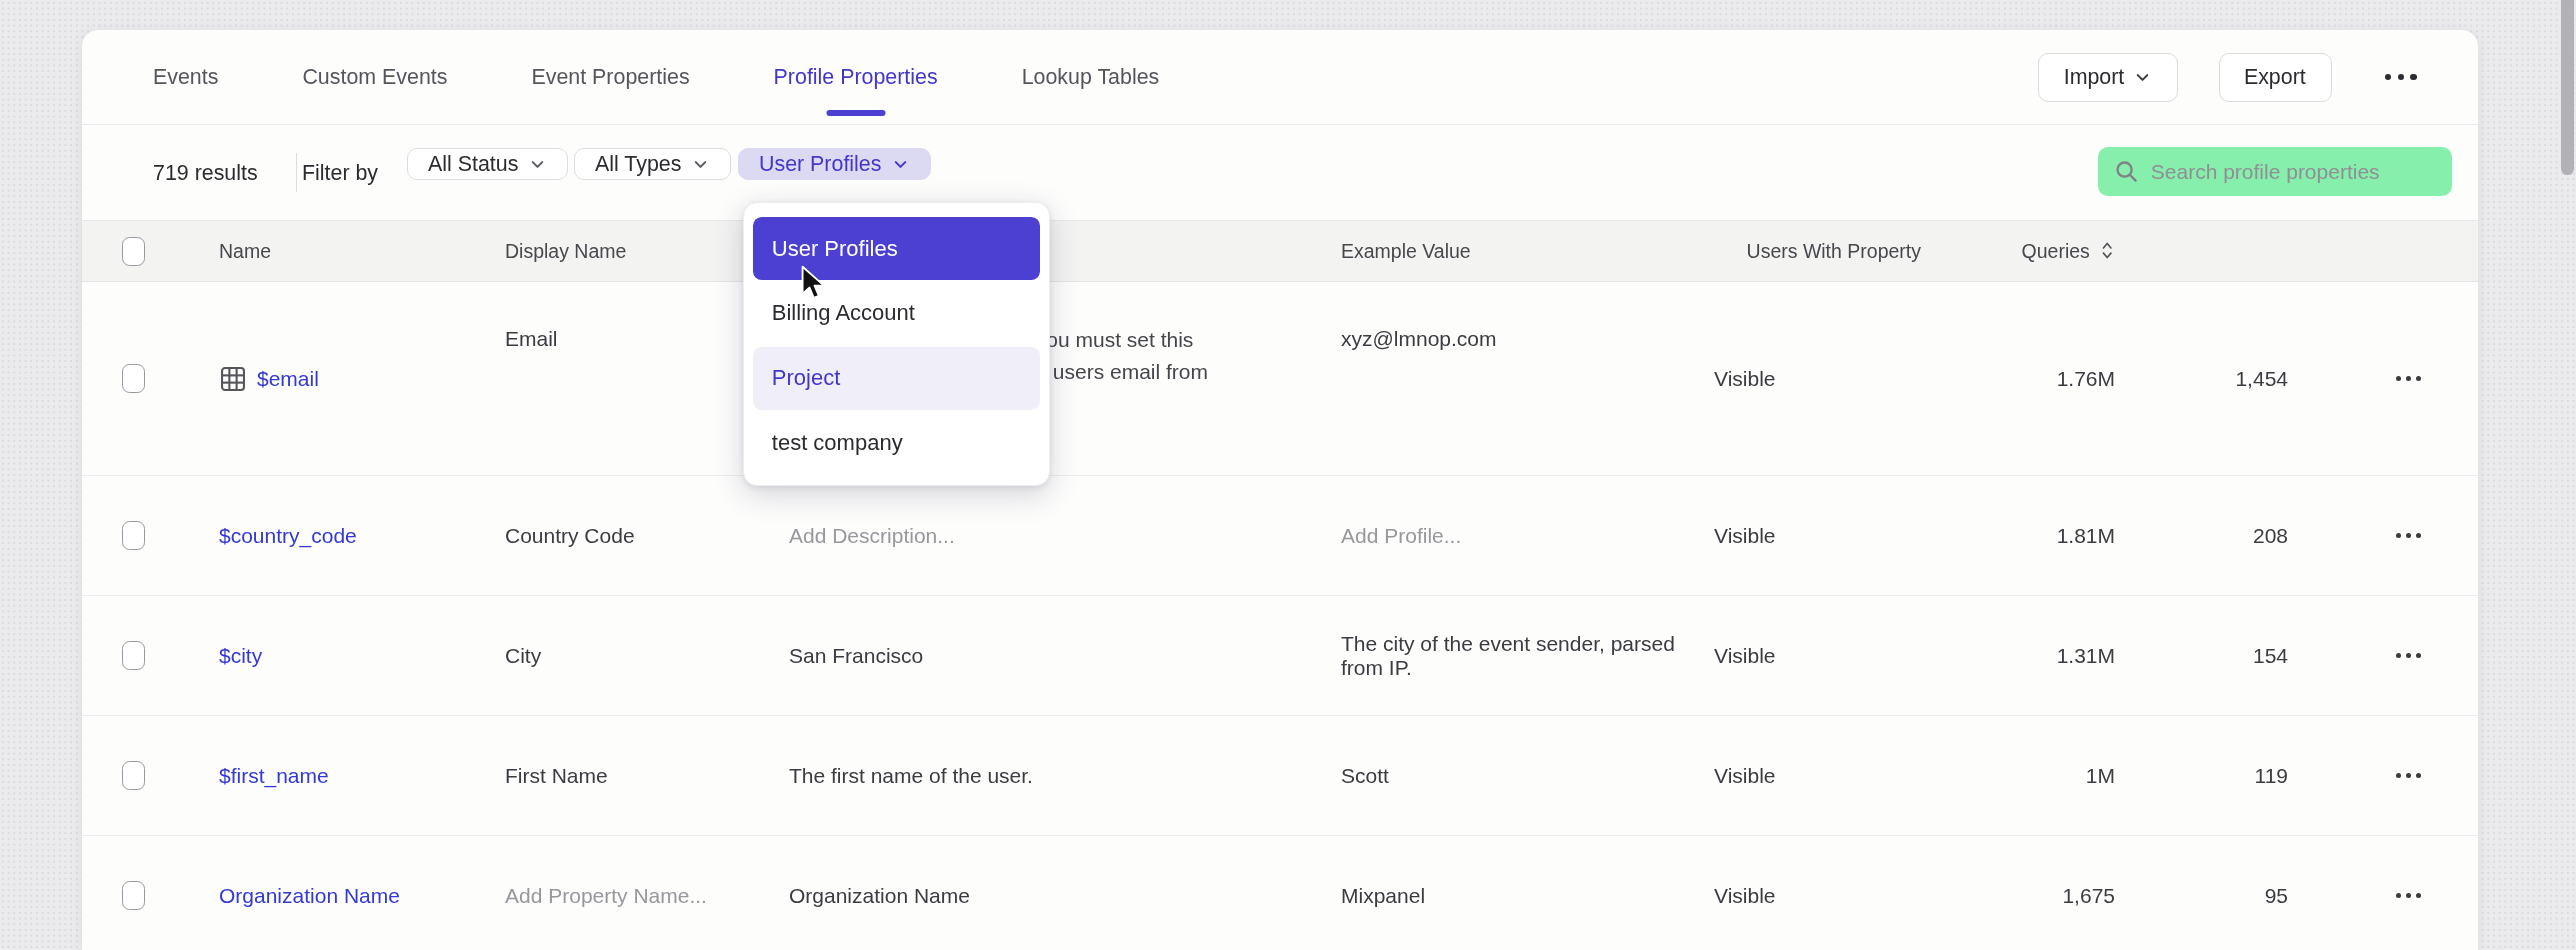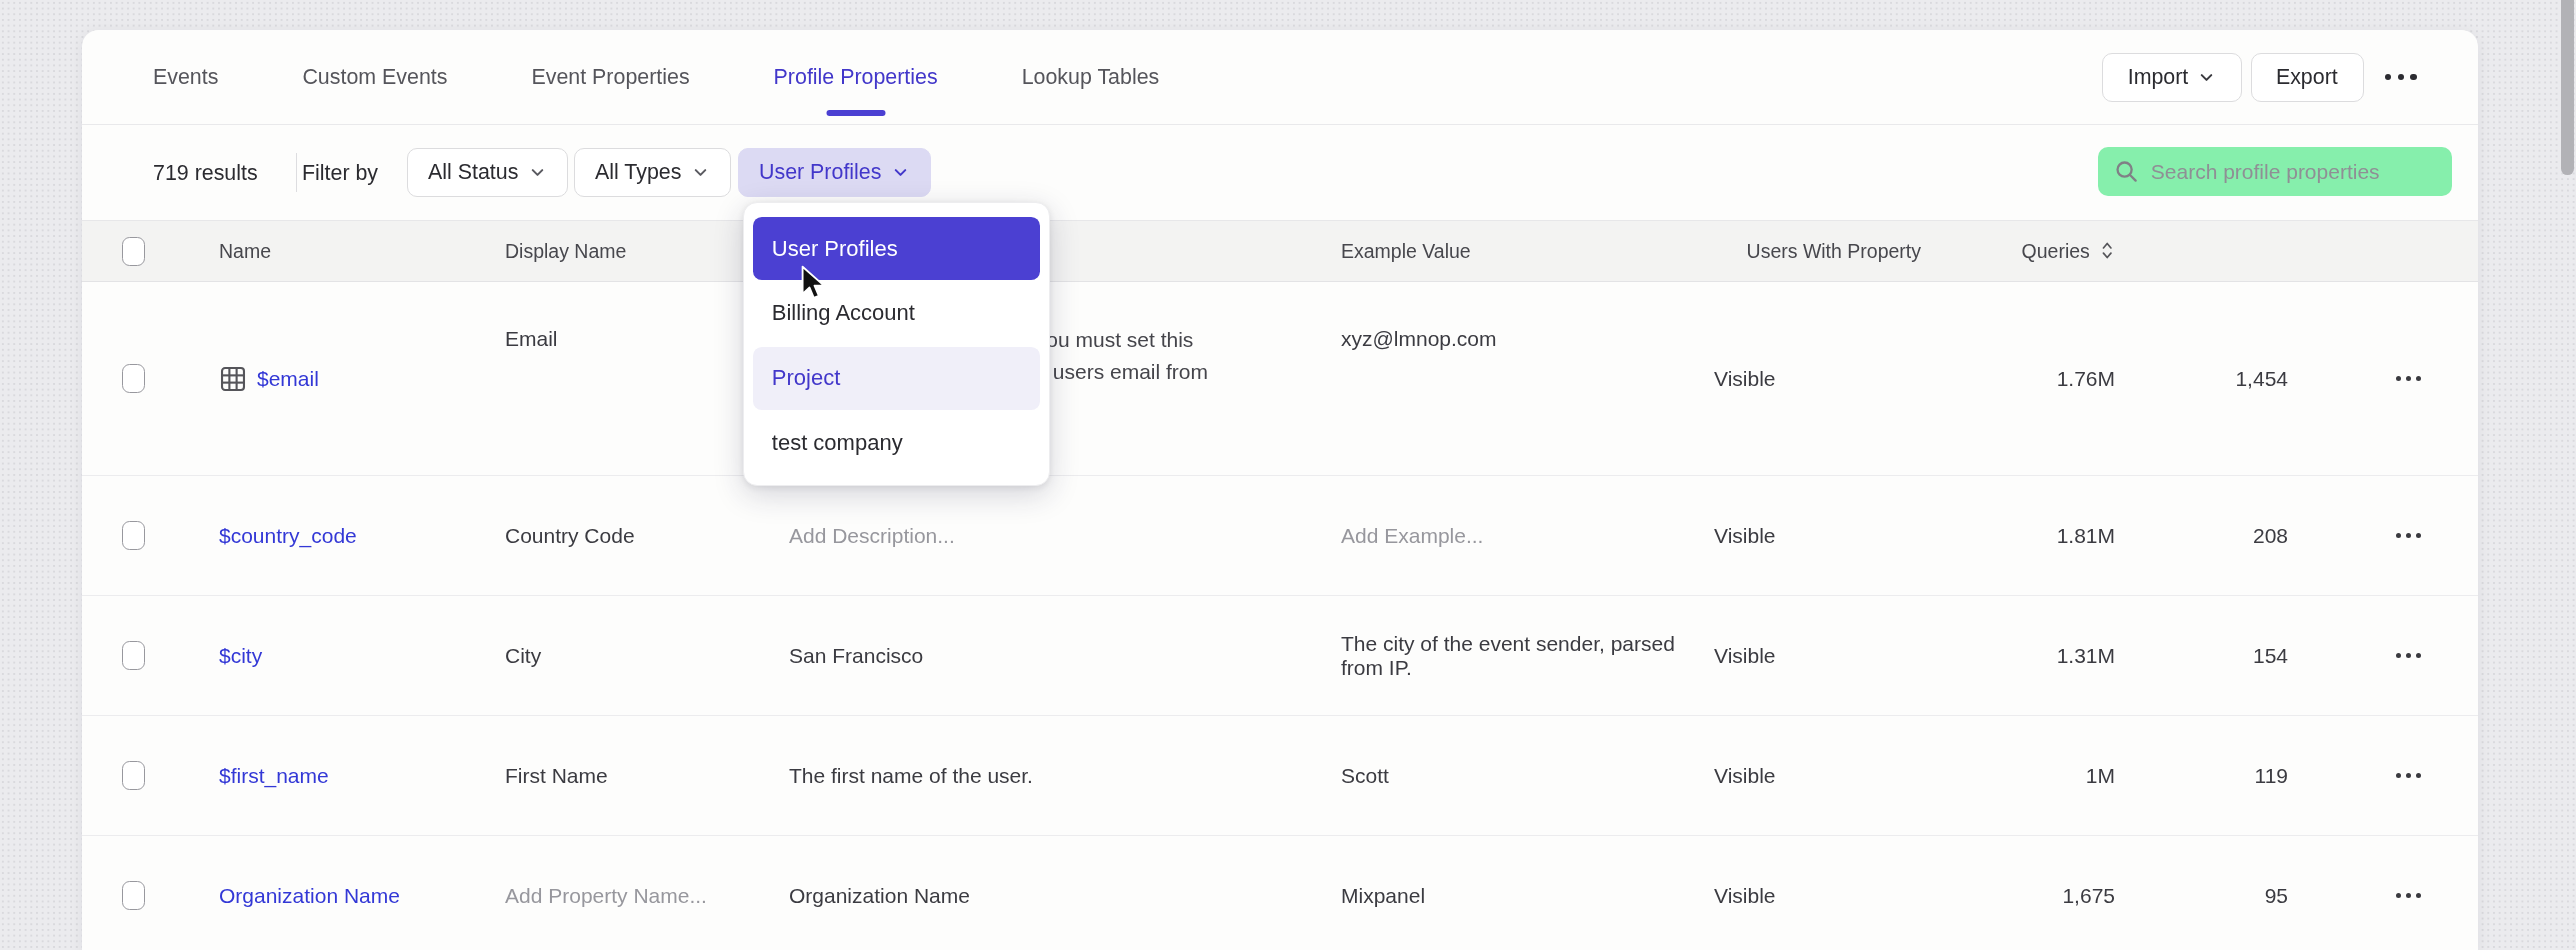--- a/index.html
+++ b/index.html
@@ -17,39 +17,39 @@
     background:#fdfdfc; border-radius:16.4px 16.4px 0 0;
     box-shadow:0 2.5px 15px rgba(30,30,50,.06);
   }
 
   
   .tabs-row { position:absolute; left:0; top:0; width:100%; height:95px; border-bottom:1.3px solid #e9e9eb; }
   .tabs { position:absolute; left:71px; top:0; height:100%; display:flex; align-items:center; gap:84px; }
   .tab { font-size:21.4px; color:#55555b; cursor:pointer; position:relative; white-space:nowrap; }
   .tab.active { color:#4237ca; font-weight:400; }
   .tab-underline { position:absolute; left:50%; transform:translateX(-50%); bottom:-26.5px; width:59px; height:6.3px; border-radius:3.8px; background:#4b40d2; }
-  .top-actions { position:absolute; right:40px; top:0; height:100%; display:flex; align-items:center; }
+  .top-actions { position:absolute; right:40px; top:0; height:100%; display:flex; align-items:center;gap:32px; }
   .btn {
     height:49px; display:flex; align-items:center; gap:8.8px; padding:0 25px;
     background:#fff; border:1.3px solid #dcdcde; border-radius:10px;
     font-size:21.4px; color:#2b2b30; cursor:pointer;
   }
   .btn + .btn { margin-left:8.8px;padding-left:24px; }
   .chev { width:19px; height:19px; }
   .dots { display:flex; gap:6.3px; align-items:center; padding:0 21.4px; cursor:pointer; }
   .dots i { width:6.3px; height:6.3px; border-radius:50%; background:#2b2b30; }
 
   
   .filter-row { position:absolute; left:0; top:95px; width:100%; height:96px; }
   .filter-row > * { position:absolute; }
   .results { left:71px; top:0; height:100%; display:flex; align-items:center; font-size:21.4px; font-weight:500; color:#2b2b30; }
   .vdiv { left:214px; top:28px; width:1.3px; height:39px; background:#dddde0; }
   .filter-by { left:220px; top:0; height:100%; display:flex; align-items:center; font-size:21.4px; color:#2b2b30; }
   .chip {
-    top:23px; height:49px; display:flex; align-items:center; gap:10px; padding:0 20px;
+    top:23px; height:32px; display:flex; align-items:center; gap:10px; padding:0 20px;
     background:#fff; border:1.3px solid #dcdcde; border-radius:10px; font-size:21.4px; color:#2b2b30; cursor:pointer;
   }
   .chip .chev { color:#5a5a60; }
   .chip.c1 { left:325px; }
   .chip.c2 { left:492px; }
   .chip.active { left:656px; background:#dcdaf3; border-color:#dcdaf3; color:#4237ca; }
   .chip.active .chev { color:#4237ca; }
   .search {
     left:2016px; top:22px; width:354px; height:49px; background:#86efac; border-radius:10px;
     display:flex; align-items:center; padding:0 15px; gap:11.3px;
@@ -228,21 +228,21 @@
 
     <div class="trow grid">
       <div class="cell">
           <div class="cbx"></div>
         </div>
       <div class="cell name-cell">
           <span class="plink">$country_code</span>
         </div>
       <div class="cell">Country Code</div>
       <div class="cell muted">Add Description...</div>
-      <div class="cell muted">Add Example...</div>
+      <div class="cell muted">Add Profile...</div>
       <div class="cell">Visible</div>
       <div class="cell r">1.81M</div>
       <div class="cell r">208</div>
       <div class="cell row-dots">
           <i></i>
           <i></i>
           <i></i>
         </div>
     </div>
 

